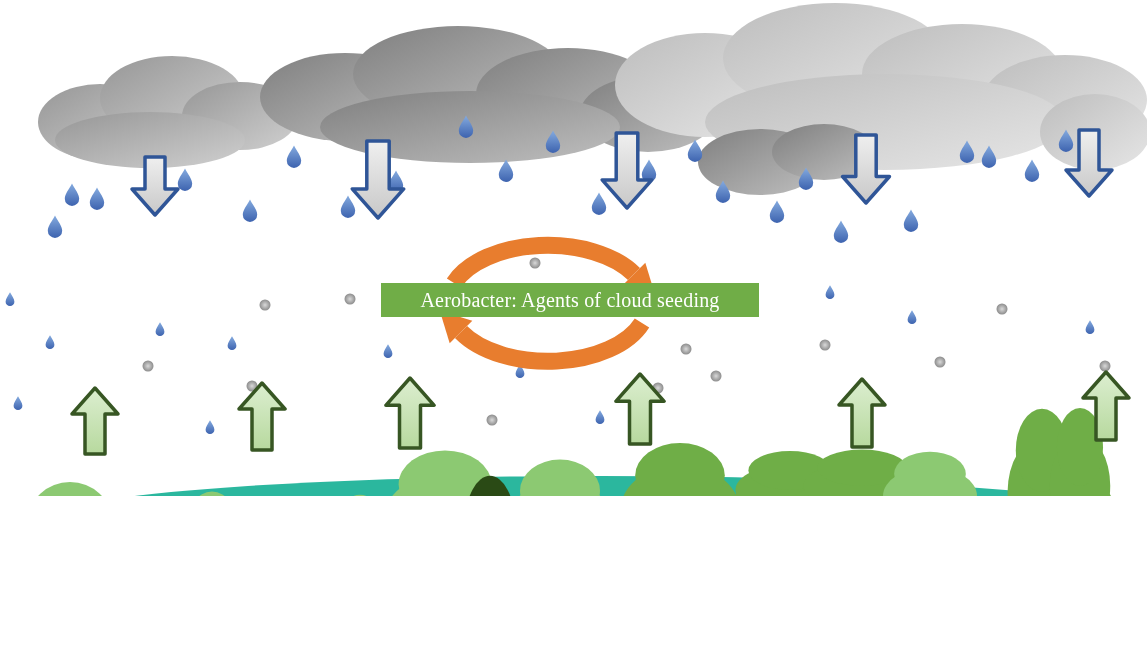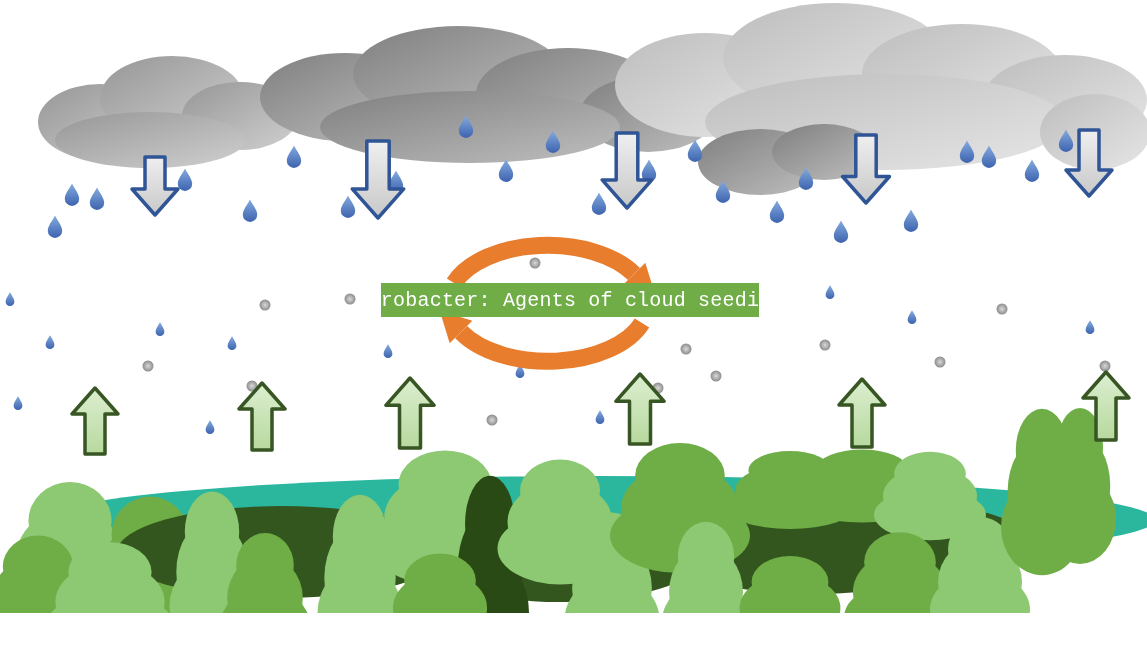--- a/index.html
+++ b/index.html
@@ -3,24 +3,24 @@
 <meta charset="utf-8">
 <style>
   html, body {
     margin: 0;
     padding: 0;
     background: #ffffff;
   }
   .canvas {
     position: relative;
     width: 1147px;
-    height: 613px;
+    height: 496px;
     overflow: hidden;
     background: #ffffff;
-    font-family: Liberation Mono, monospace;
+    font-family: Liberation Serif, serif;
   }
   .canvas svg {
     position: absolute;
     left: 0;
     top: 0;
   }
   .seed-label {
     position: absolute;
     left: 381px;
     top: 283px;

